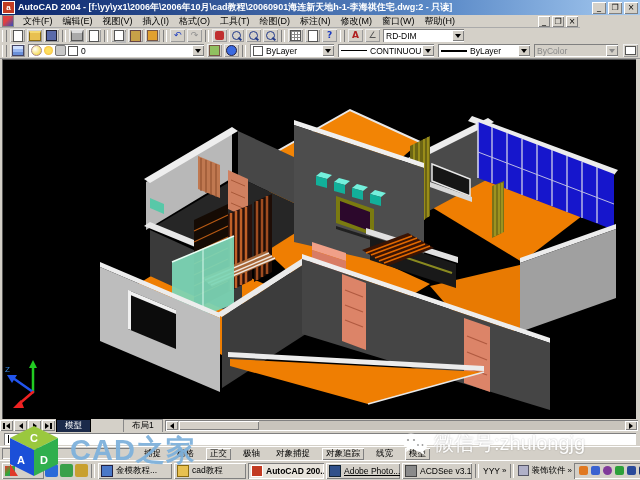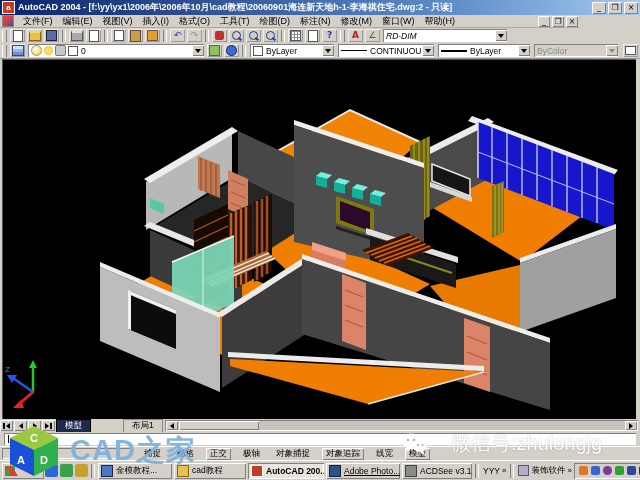--- a/index.html
+++ b/index.html
@@ -95,21 +95,21 @@
   .tbsep{width:2px;height:14px;margin:0 2px;border-left:1px solid #808080;border-right:1px solid #fff;flex:none;}
   .tbband{display:flex;align-items:center;font-size:8.5px;white-space:nowrap;flex:none;padding:0 2px;}
   .chev{margin-left:2px;font-size:8px;}
   #tray{margin-left:auto;height:16px;display:flex;align-items:center;padding:0 4px;flex:none;
         box-shadow:inset 1px 1px 0 #808080,inset -1px -1px 0 #fff;}
   .trayic{width:9px;height:9px;margin:0 1.5px;border-radius:2px;flex:none;}
   
   #wm-cadhome{position:absolute;left:6px;top:424px;display:flex;align-items:center;pointer-events:none;}
   #wm-cadhome-text{font-size:29px;font-weight:bold;color:#7fb2dc;opacity:.95;letter-spacing:1px;margin-left:8px;}
   #wm-wechat{position:absolute;left:400px;top:430px;display:flex;align-items:center;pointer-events:none;}
-  #wm-wechat-text{font-size:20px;color:#fff;opacity:.96;margin-left:23px;text-shadow:0 0 2px rgba(0,0,0,.3);}
+  #wm-wechat-text{font-size:20px;color:#fff;opacity:.96;margin-left:6px;text-shadow:0 0 2px rgba(0,0,0,.3);}
 </style>
 </head>
 <body>
 
 <div id="screen">
 
   <div id="titlebar">
     <div class="appicon">a</div>
     <div id="title-text">AutoCAD 2004 - [f:\yy\yx1\2006年\2006年10月\cad教程\20060901海连新天地h-1-李海祺住宅.dwg:2 - 只读]</div>
     <div class="winbtns">
@@ -198,21 +198,21 @@
     <div class="tbtn">
         <span class="glyph" style="color:#1a3ac0;font-weight:bold;">?</span>
       </div>
     <div class="grip"></div>
     <div class="tbtn">
         <span class="glyph" style="color:#b02020;font-weight:bold;">A</span>
       </div>
     <div class="tbtn">
         <span class="glyph" style="color:#555;">∠</span>
       </div>
-    <div class="combo" style="width:124px;font-style:italic;">
+    <div class="combo" style="width:81px;">
       <span class="val">RD-DIM</span>
       <span class="drop">
           <span class="arr"></span>
         </span>
     </div>
   </div>
 
   <div id="toolbar2" class="toolbar">
     <div class="grip"></div>
     <div class="tbtn">

